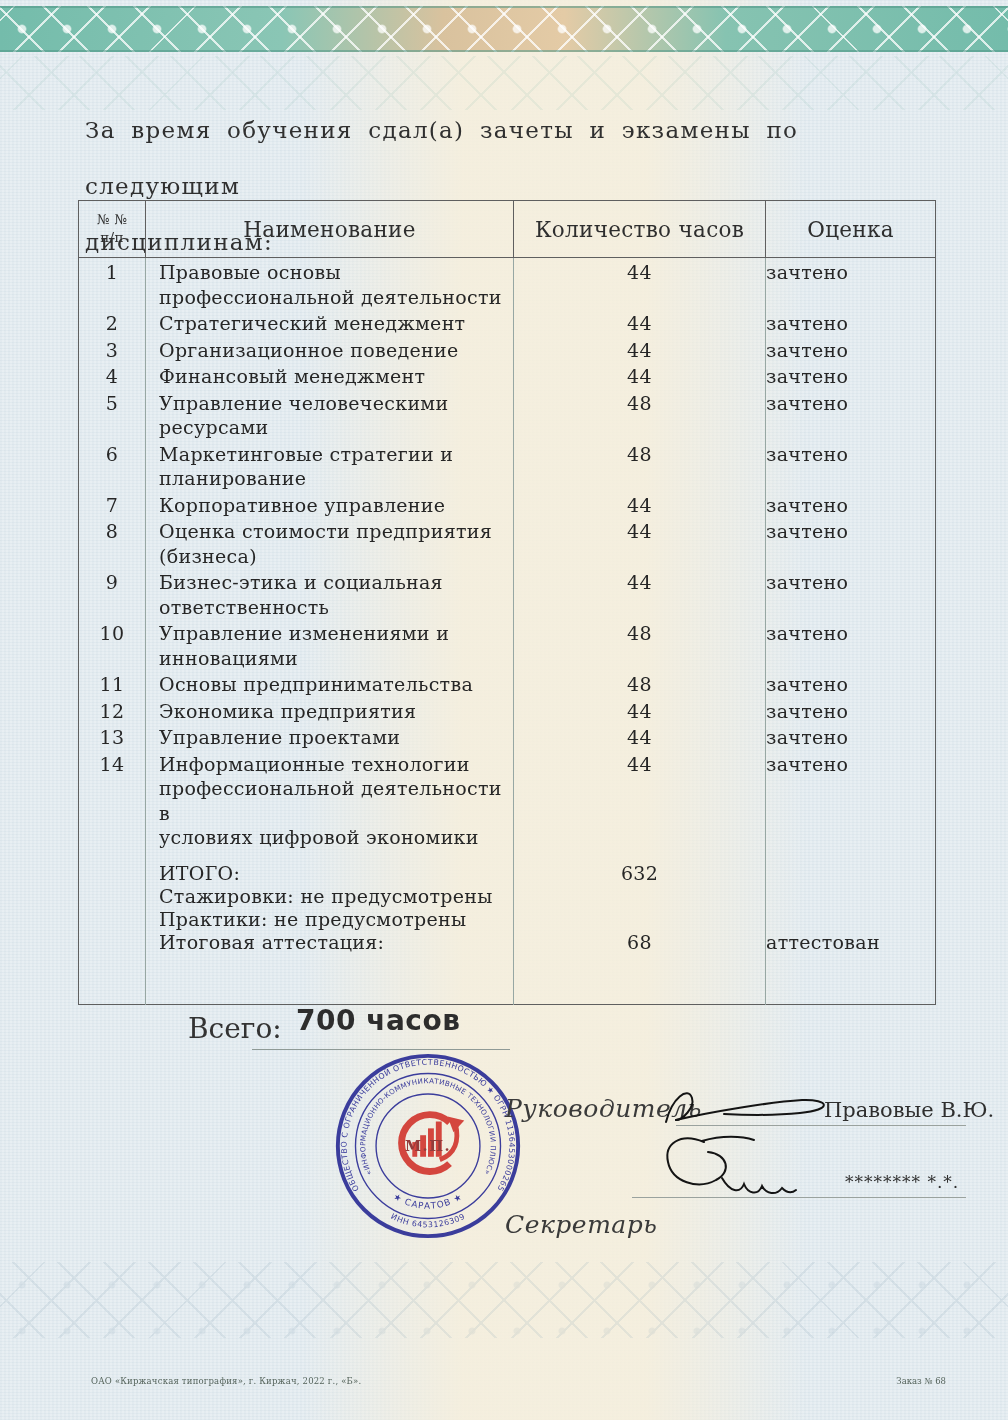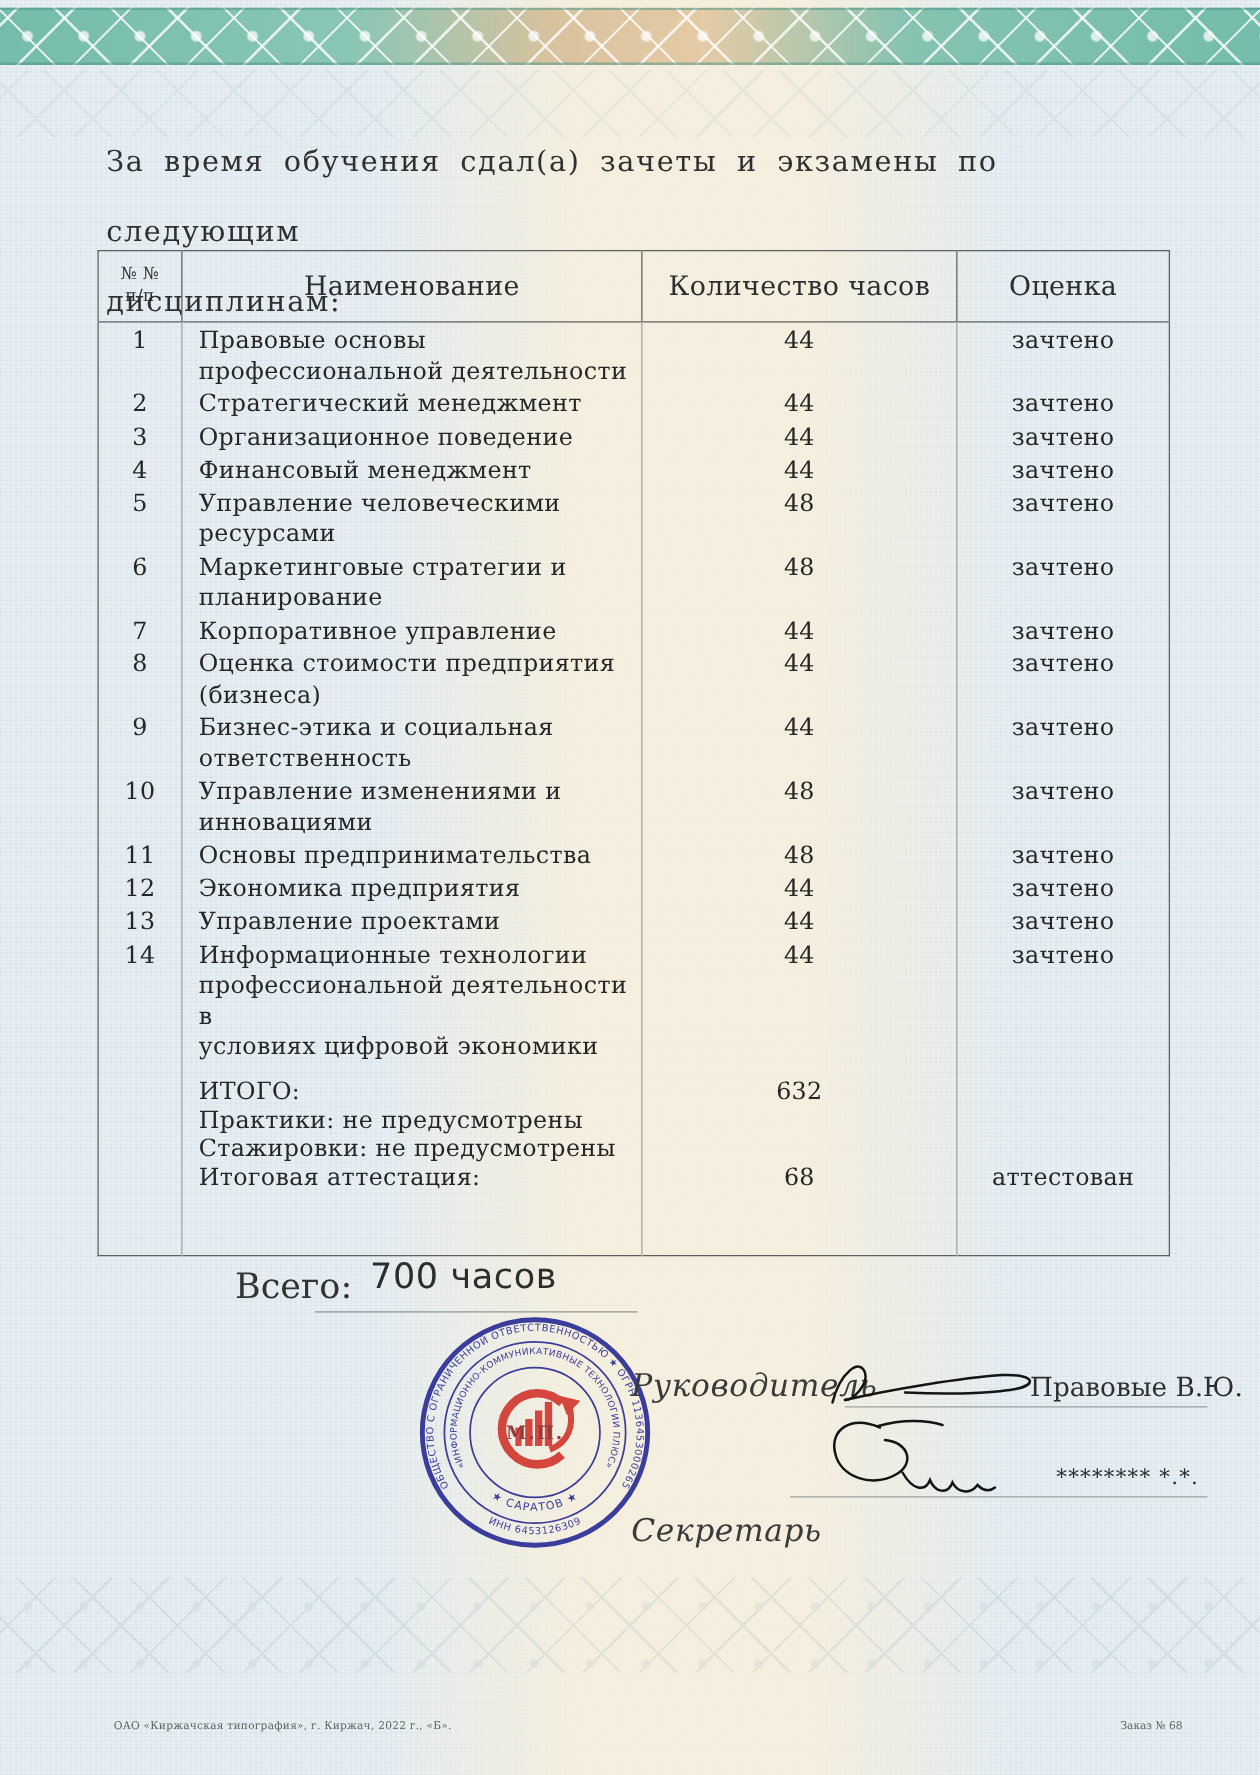--- a/index.html
+++ b/index.html
@@ -57,28 +57,28 @@
   .doc-table th:first-child, .doc-table td:first-child{border-left:none;}
   .doc-table thead th{
     border-bottom:1.5px solid #5f5f5f;height:54px;font-weight:normal;
     font-size:21.5px;text-align:center;vertical-align:middle;color:#2e2e2e;
   }
   .doc-table thead th.col-num{font-size:13.5px;line-height:1.3;white-space:pre-line;}
   .doc-table td{padding:2px 0 0 0;line-height:24.5px;}
   .doc-table td.col-num{text-align:center;}
   .doc-table td.col-name{padding-left:13px;padding-right:8px;white-space:pre-line;}
   .doc-table td.col-hours{text-align:center;}
-  .doc-table td.col-grade{text-align:center;}
+  .doc-table td.col-grade{}
   .doc-table tr.spacer-row td{height:12px;padding:0;}
   .doc-table tr.summary-row td{line-height:23px;padding-top:0;}
   .doc-table tr.filler-row td{height:50px;padding:0;}
   
   .total-label{position:absolute;left:188px;top:1012px;font-size:28px;color:#333;}
   .total-underline{position:absolute;left:252px;top:1009px;width:258px;height:40px;border-bottom:1.2px solid #8f9a96;}
-  .total-value{position:absolute;left:296px;top:1004px;font-size:28px;font-family:"DejaVu Sans",sans-serif;color:#2d2d2d;letter-spacing:.5px;}
+  .total-value{position:absolute;left:296px;top:1004px;font-size:28px;font-family:"DejaVu Sans",sans-serif;color:#2d2d2d;letter-spacing:.5px;font-weight:bold;}
   
   .stamp{position:absolute;left:330px;top:1048px;width:196px;height:196px;opacity:.93;}
   
   .sig-label{position:absolute;font-size:25px;font-style:italic;color:#3a3a3a;letter-spacing:.5px;text-align:center;}
   .sig-label.head{left:505px;top:1094px;}
   .sig-label.secretary{left:505px;top:1166px;margin-top:44px;}
   .sig-line{position:absolute;border-bottom:1.1px solid #9aa29e;height:1px;}
   .sig-line.head{left:676px;top:1124px;width:290px;}
   .sig-line.secretary{left:632px;top:1196px;width:334px;}
   .sig-name{position:absolute;font-size:21px;color:#2e2e2e;}
@@ -218,27 +218,27 @@
           <td class="col-grade"></td>
         </tr>
         <tr class="summary-row">
           <td class="col-num"></td>
           <td class="col-name">ИТОГО:</td>
           <td class="col-hours">632</td>
           <td class="col-grade"></td>
         </tr>
         <tr class="summary-row">
           <td class="col-num"></td>
+          <td class="col-name">Стажировки: не предусмотрены</td>
+          <td class="col-hours"></td>
+          <td class="col-grade"></td>
+        </tr>
+        <tr class="summary-row">
+          <td class="col-num"></td>
           <td class="col-name">Практики: не предусмотрены</td>
-          <td class="col-hours"></td>
-          <td class="col-grade"></td>
-        </tr>
-        <tr class="summary-row">
-          <td class="col-num"></td>
-          <td class="col-name">Стажировки: не предусмотрены</td>
           <td class="col-hours"></td>
           <td class="col-grade"></td>
         </tr>
         <tr class="summary-row">
           <td class="col-num"></td>
           <td class="col-name">Итоговая аттестация:</td>
           <td class="col-hours">68</td>
           <td class="col-grade">аттестован</td>
         </tr>
         <tr class="filler-row">

